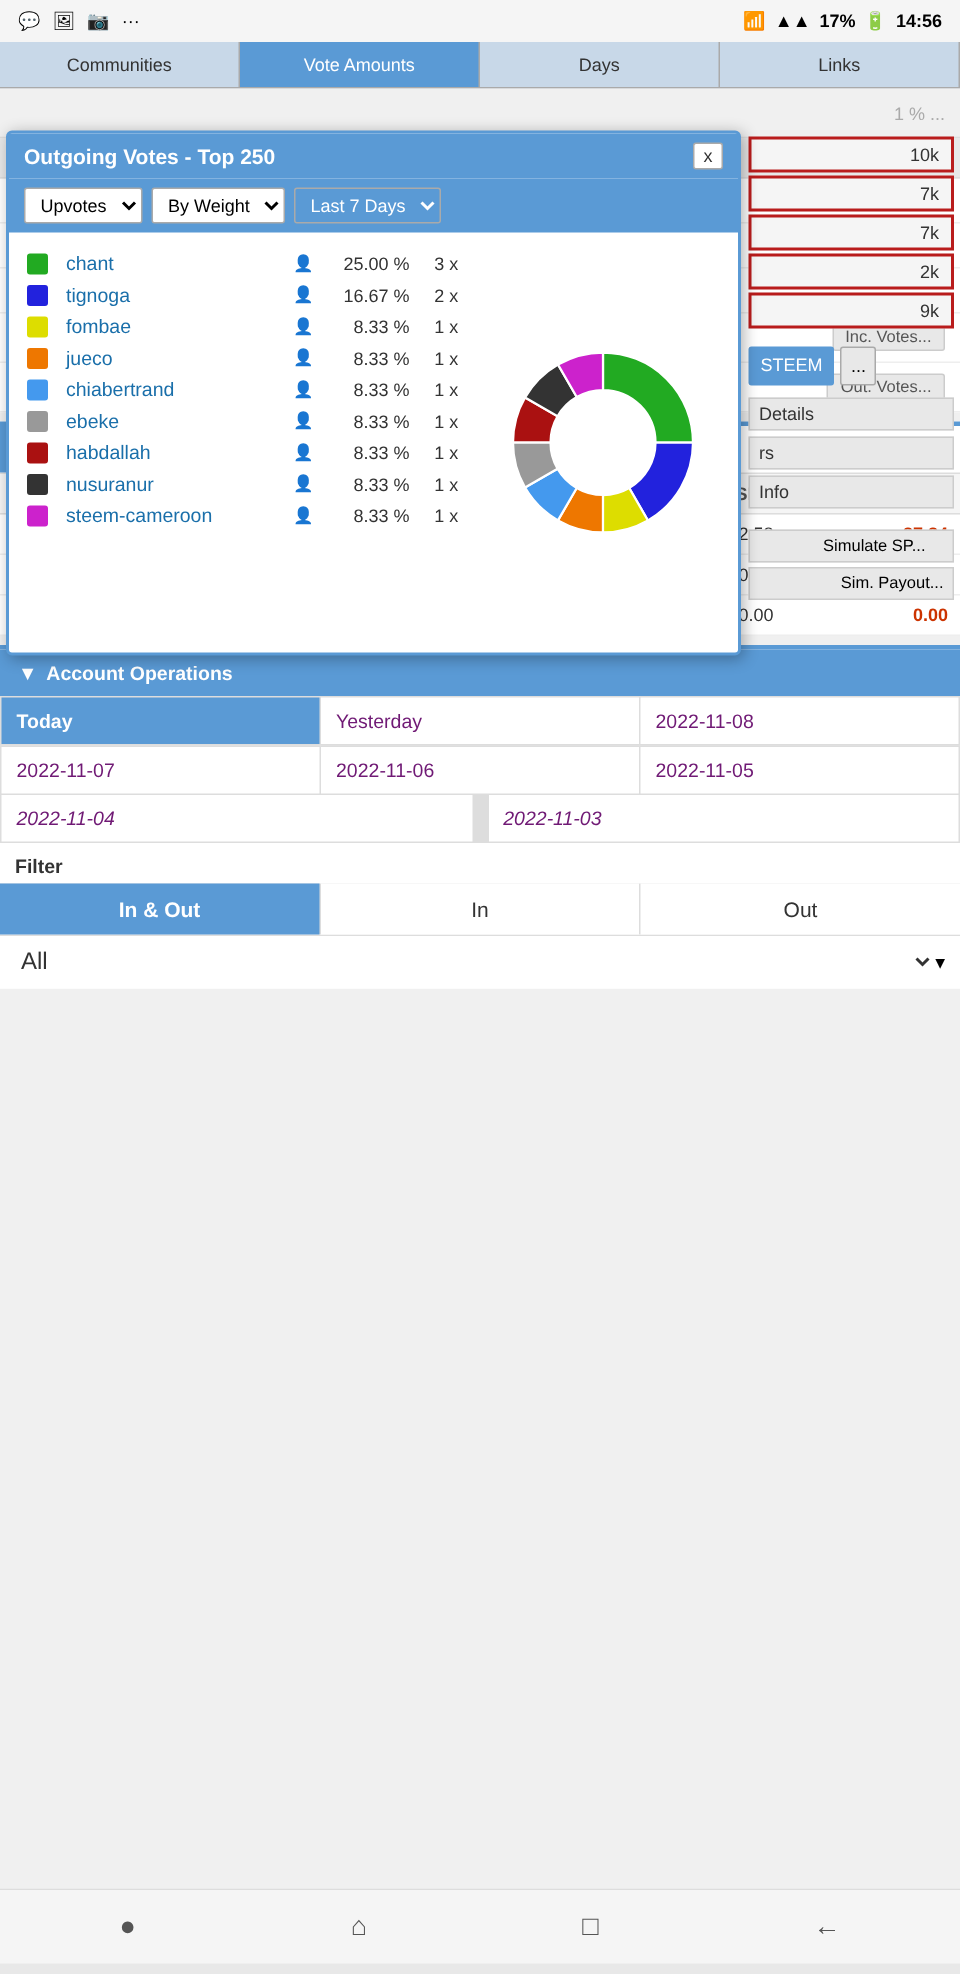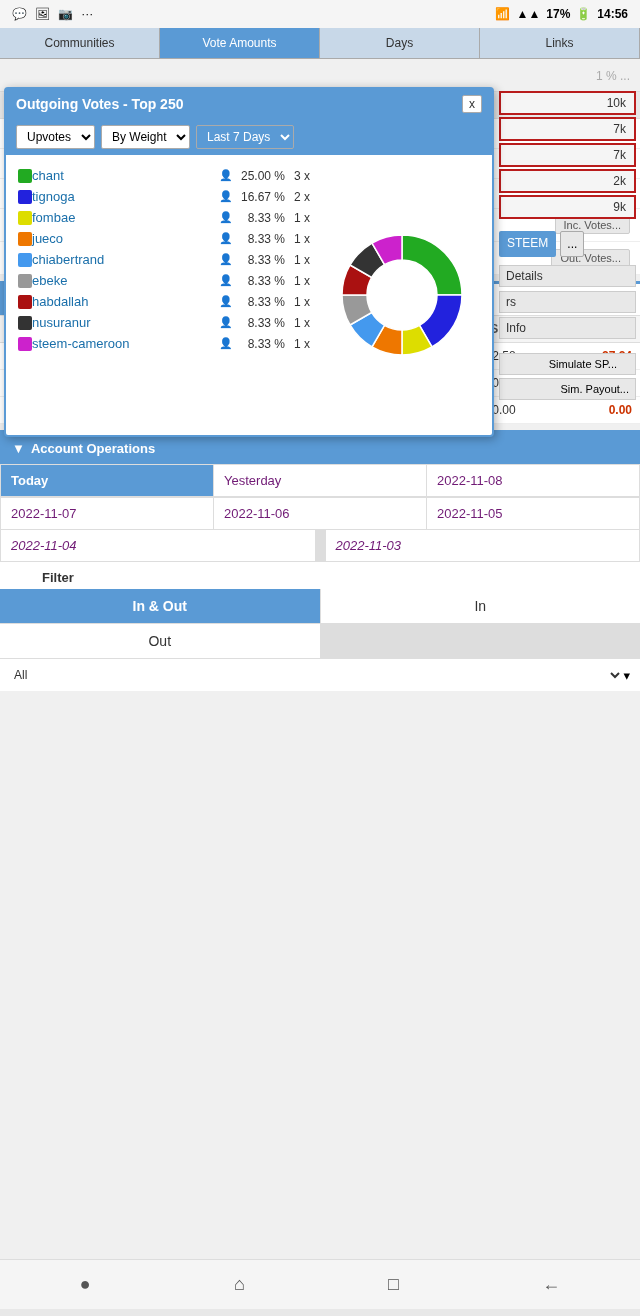--- a/index.html
+++ b/index.html
@@ -108,21 +108,21 @@
     }
 
     .vote-table {
       flex: 1;
     }
 
     .vote-row {
       display: flex;
       align-items: center;
       padding: 3px 2px;
-      gap: 0;
+      gap: 12px;
     }
 
     .color-dot {
       width: 14px;
       height: 14px;
       border-radius: 2px;
       flex-shrink: 0;
     }
 
     .vote-name {
@@ -138,21 +138,21 @@
 
     .vote-pct {
       width: 52px;
       text-align: right;
       font-size: 12px;
       color: #333;
     }
 
     .vote-count {
       width: 25px;
-      text-align: right;
+      text-align: center;
       font-size: 12px;
       color: #333;
     }
 
     
     .chart-area {
       width: 160px;
       display: flex;
       align-items: center;
       justify-content: center;
@@ -321,27 +321,26 @@
     
     .filter-section {
       padding: 8px 10px 4px;
       background: white;
     }
 
     .filter-label {
       font-size: 13px;
       font-weight: bold;
       color: #333;
-      margin-left: 32px;
     }
 
     
     .inout-tabs {
       display: grid;
-      grid-template-columns: 1fr 1fr;
+      grid-template-columns: 1fr 1fr 1fr;
       background: #ddd;
       gap: 1px;
     }
 
     .inout-tab {
       padding: 9px;
       text-align: center;
       font-size: 14px;
       cursor: pointer;
     }
@@ -361,21 +360,21 @@
     .all-dropdown {
       background: white;
       border-top: 1px solid #ddd;
       padding: 8px 10px;
       display: flex;
       justify-content: space-between;
       align-items: center;
     }
 
     .all-select {
-      font-size: 12px;
+      font-size: 16px;
       color: #333;
       background: none;
       border: none;
       cursor: pointer;
       width: 100%;
     }
 
     
     .bottom-nav {
       background: #f5f5f5;

